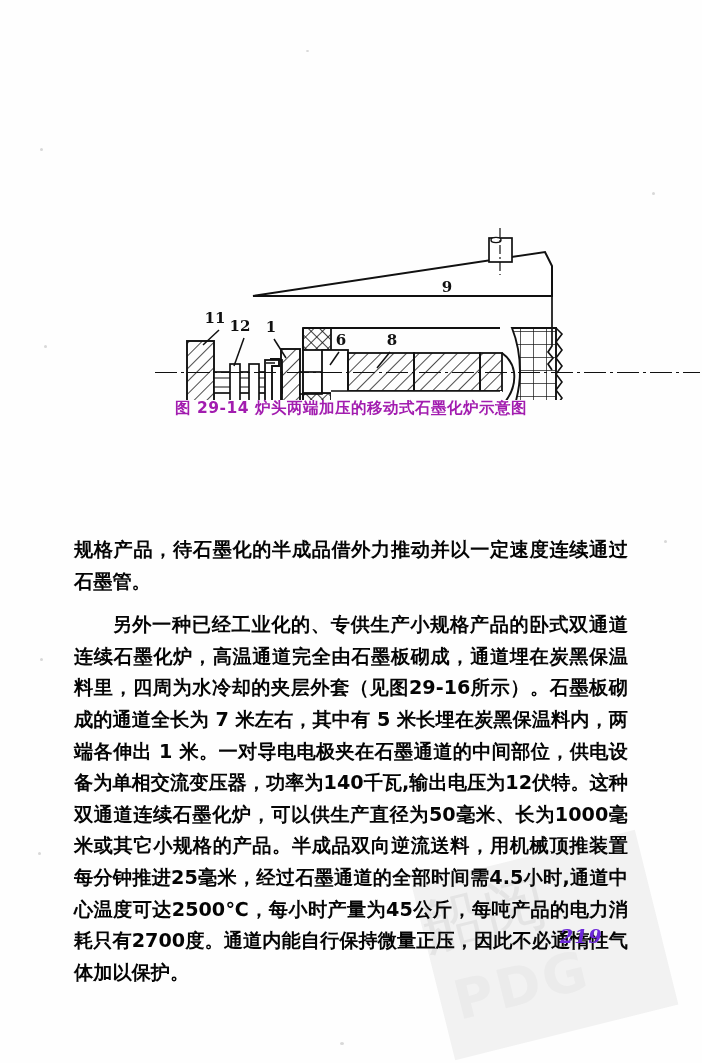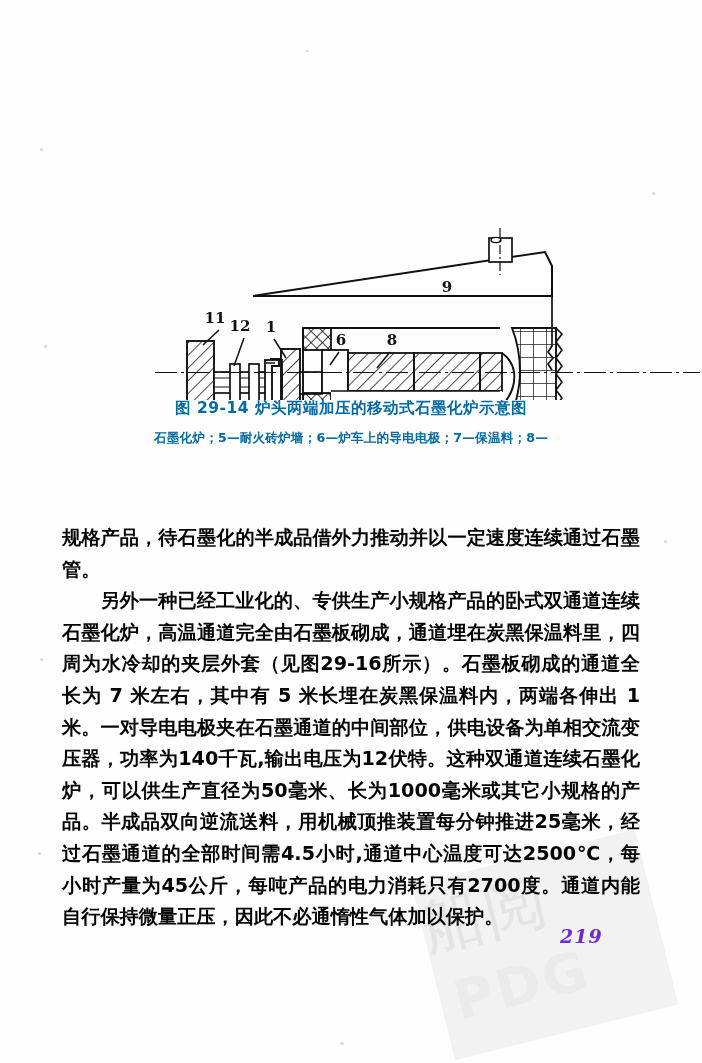--- a/index.html
+++ b/index.html
@@ -71,21 +71,21 @@
   }
   .figure svg { display: block; }
 
   
   .caption-block {
     position: absolute;
     left: 0;
     top: 398px;
     width: 702px;
     text-align: center;
-    color: #0369a1;
+    color: #a21caf;
   }
   .caption-title {
     font-family: "DejaVu Sans", sans-serif;
     font-weight: bold;
     font-size: 15.5px;
     letter-spacing: 0.5px;
     margin-bottom: 8px;
   }
   .caption-title .fignum { margin: 0 6px; }
   .caption-legend {
@@ -103,21 +103,21 @@
     top: 522px;
     width: 578px;
     color: #050505;
     font-family: "DejaVu Sans", sans-serif;
     font-size: 19.2px;
     font-weight: bold;
     line-height: 31.6px;
     text-align: justify;
     text-justify: inter-character;
   }
-  .para { margin: 0; }
+  .para { margin: 12px; }
   .para + .para { margin-top: 0; }
   .indent { text-indent: 2em; }
 
   
   .page-number {
     position: absolute;
     left: 560px;
     top: 925px;
     font-family: "DejaVu Serif", serif;
     font-style: italic;
@@ -290,21 +290,20 @@
           <text x="536" y="374">5</text>
         </g>
       </svg>
     </div>
 
     <div class="caption-block">
       <div class="caption-title">
         <span>图</span><span class="fignum">29-14</span><span>炉头两端加压的移动式石墨化炉示意图</span>
       </div>
       <div class="caption-legend">
-        <div>石墨化炉；5—耐火砖炉墙；6—炉车上的导电电极；7—保温料；8—</div>
       </div>
     </div>
 
     <div class="body-text">
       <p class="para">规格产品，待石墨化的半成品借外力推动并以一定速度连续通过石墨管。</p>
       <p class="para indent">另外一种已经工业化的、专供生产小规格产品的卧式双通道连续石墨化炉，高温通道完全由石墨板砌成，通道埋在炭黑保温料里，四周为水冷却的夹层外套（见图29-16所示）。石墨板砌成的通道全长为 7 米左右，其中有 5 米长埋在炭黑保温料内，两端各伸出 1 米。一对导电电极夹在石墨通道的中间部位，供电设备为单相交流变压器，功率为140千瓦,输出电压为12伏特。这种双通道连续石墨化炉，可以供生产直径为50毫米、长为1000毫米或其它小规格的产品。半成品双向逆流送料，用机械顶推装置每分钟推进25毫米，经过石墨通道的全部时间需4.5小时,通道中心温度可达2500℃，每小时产量为45公斤，每吨产品的电力消耗只有2700度。通道内能自行保持微量正压，因此不必通惰性气体加以保护。</p>
     </div>
 
     <div class="page-number">219</div>
 

